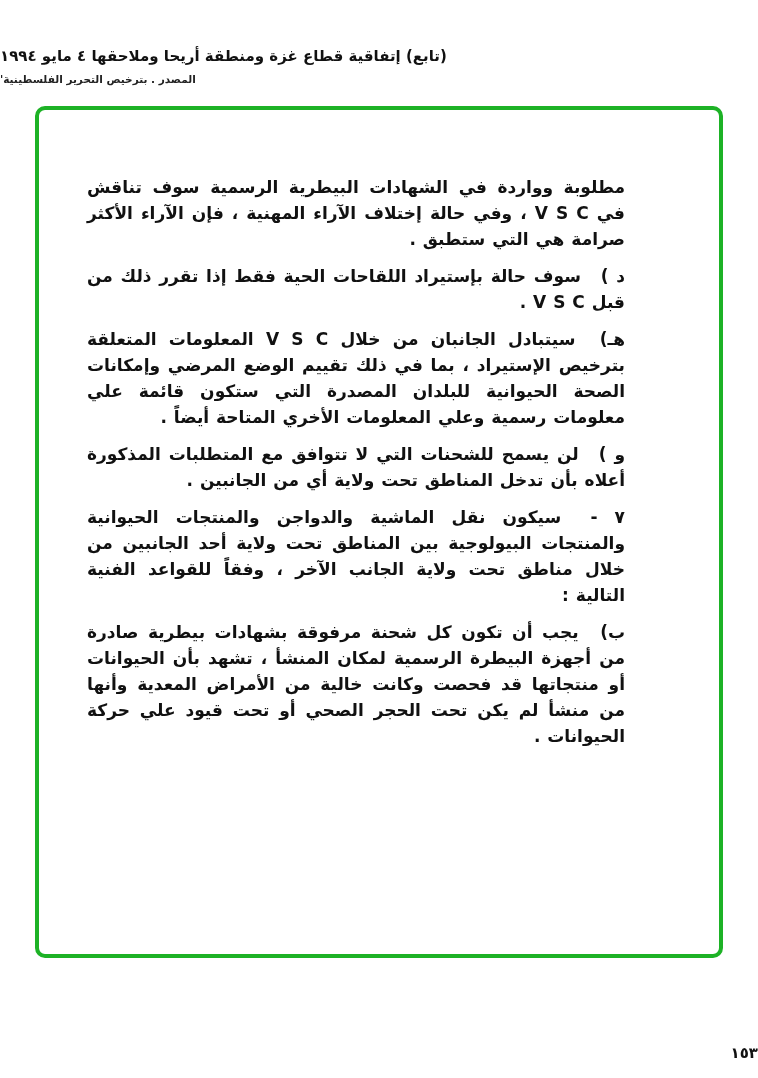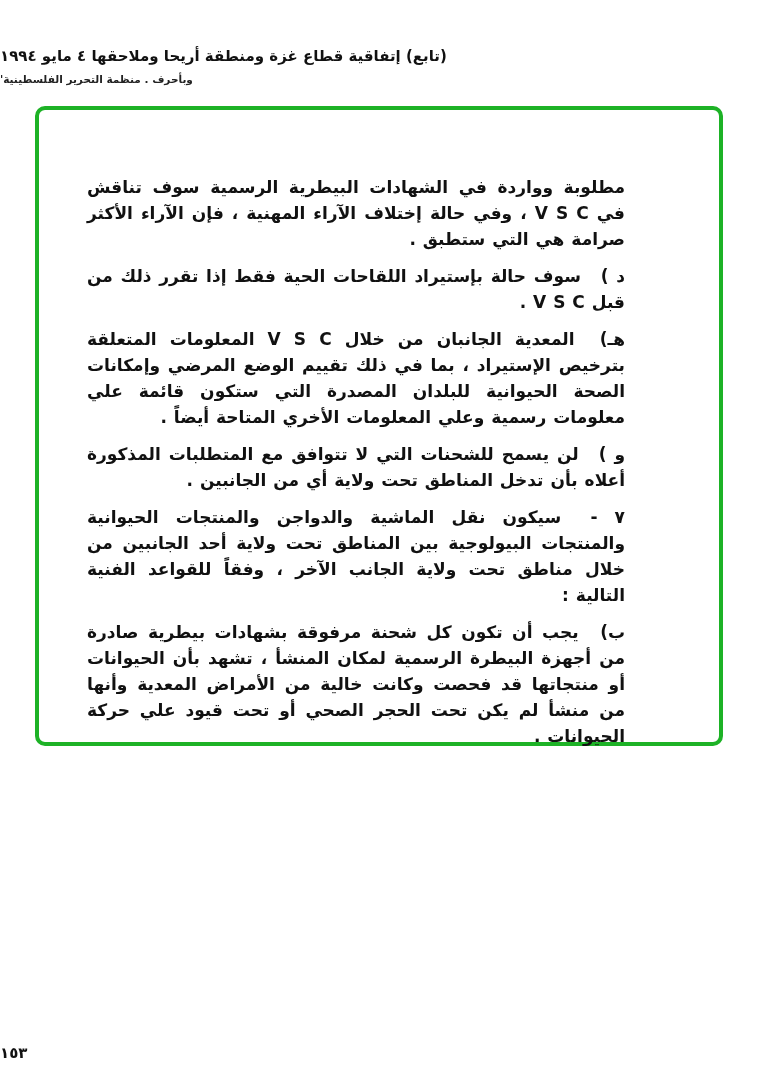--- a/index.html
+++ b/index.html
@@ -38,21 +38,21 @@
       font-size: 10.5px;
       line-height: 14px;
       font-weight: 700;
       color: #222;
     }
 
     
     .frame {
       margin: 20px auto 16px auto;
       width: 688px;
-      height: 640px;
+      height: 852px;
       border: 4px solid var(--frame-green);
       border-radius: 10px;
       background: #ffffff;
     }
 
     
     .content {
       direction: rtl;
       padding: 64px 94px 0 48px;
       font-size: 17px;
@@ -75,49 +75,49 @@
     
     .sub  { margin-right: 20px; }
     .sub-narrow { margin-left: 40px; }
 
     
     .page-footer {
       position: absolute;
       left: 0;
       right: 0;
       bottom: 16px;
-      text-align: left;
+      text-align: right;
       font-size: 15px;
       font-weight: 700;
       direction: rtl;
     }
   </style>
 </head>
 <body>
 
 <div class="page-header" lang="ar">
   <div class="title">(تابع) إتفاقية قطاع غزة ومنطقة أريحا وملاحقها ٤ مايو ١٩٩٤</div>
-  <div class="source">وبأحرف .  منظمة التحرير الفلسطينية'</div>
+  <div class="source">المصدر .  بترخيص التحرير الفلسطينية'</div>
 </div>
 
 <div class="frame">
   <div class="content" lang="ar">
 
     <p class="cont">
       <span>مطلوبة وواردة في الشهادات البيطرية الرسمية سوف تناقش في V S C ، وفي حالة إختلاف الآراء المهنية ، فإن الآراء الأكثر صرامة هي التي ستطبق .</span>
     </p>
 
     <p>
       <span class="marker">د )</span>
       <span>سوف حالة بإستيراد اللقاحات الحية فقط إذا تقرر ذلك من قبل V S C .</span>
     </p>
 
     <p>
       <span class="marker">هـ)</span>
-      <span>المعدية الجانبان من خلال V S C المعلومات المتعلقة بترخيص الإستيراد ، بما في ذلك تقييم الوضع المرضي وإمكانات الصحة الحيوانية للبلدان المصدرة التي ستكون قائمة علي معلومات رسمية وعلي المعلومات الأخري المتاحة أيضاً .</span>
+      <span>سيتبادل الجانبان من خلال V S C المعلومات المتعلقة بترخيص الإستيراد ، بما في ذلك تقييم الوضع المرضي وإمكانات الصحة الحيوانية للبلدان المصدرة التي ستكون قائمة علي معلومات رسمية وعلي المعلومات الأخري المتاحة أيضاً .</span>
     </p>
 
     <p>
       <span class="marker">و )</span>
       <span>لن يسمح للشحنات التي لا تتوافق مع المتطلبات المذكورة أعلاه بأن تدخل المناطق تحت ولاية أي من الجانبين .</span>
     </p>
 
     <p>
       <span class="marker">٧ -</span>
       <span>سيكون نقل الماشية والدواجن والمنتجات الحيوانية والمنتجات البيولوجية بين المناطق تحت ولاية أحد الجانبين من خلال مناطق تحت ولاية الجانب الآخر ، وفقاً للقواعد الفنية التالية :</span>

